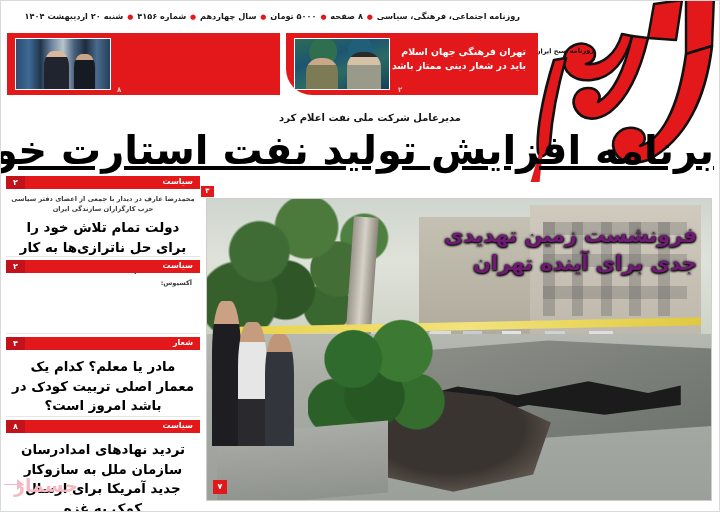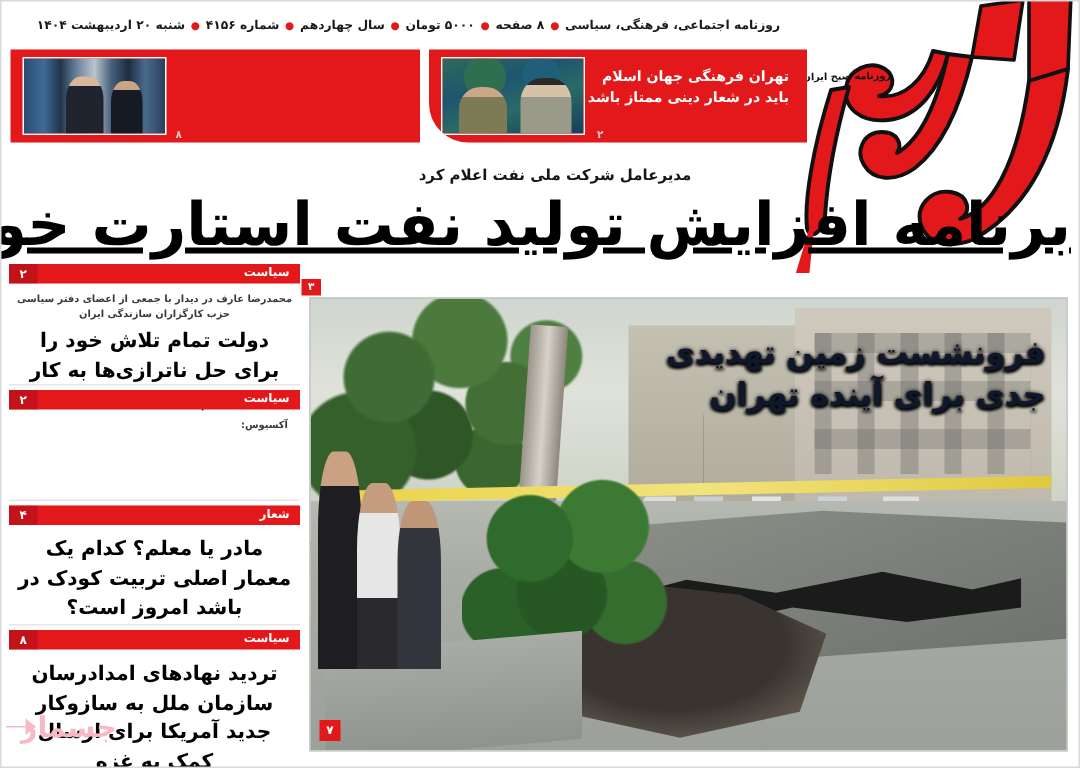--- a/index.html
+++ b/index.html
@@ -320,21 +320,21 @@
     width: 42%; height: 3%;
     background: repeating-linear-gradient(90deg,#dfe3e4 0 7%, #5d7fa8 7% 13%);
     transform: rotate(-1deg);
   }
 
   .photo-overlay-headline {
     position: absolute;
     top: 22px; right: 14px;
     width: 262px;
     text-align: right;
-    color: #0f172a;
+    color: #701a75;
     font-size: 21px;
     font-weight: bold;
     line-height: 1.34;
     letter-spacing: -1px;
     text-shadow:
       0 0 3px rgba(0,0,0,.85),
       1px 1px 2px rgba(0,0,0,.9),
       -1px 1px 2px rgba(0,0,0,.75);
     direction: rtl;
   }

